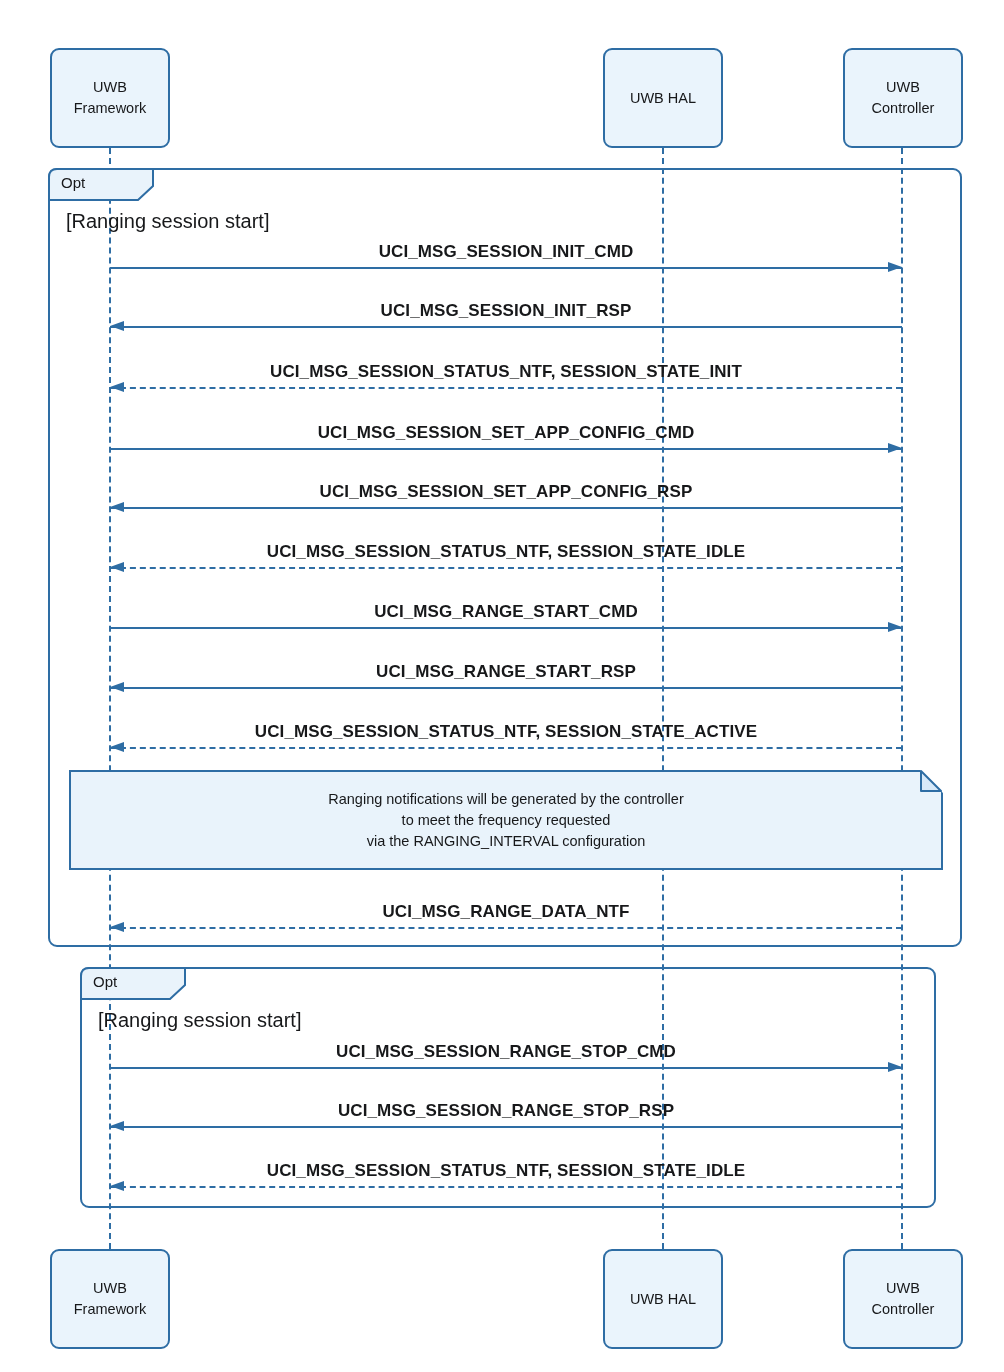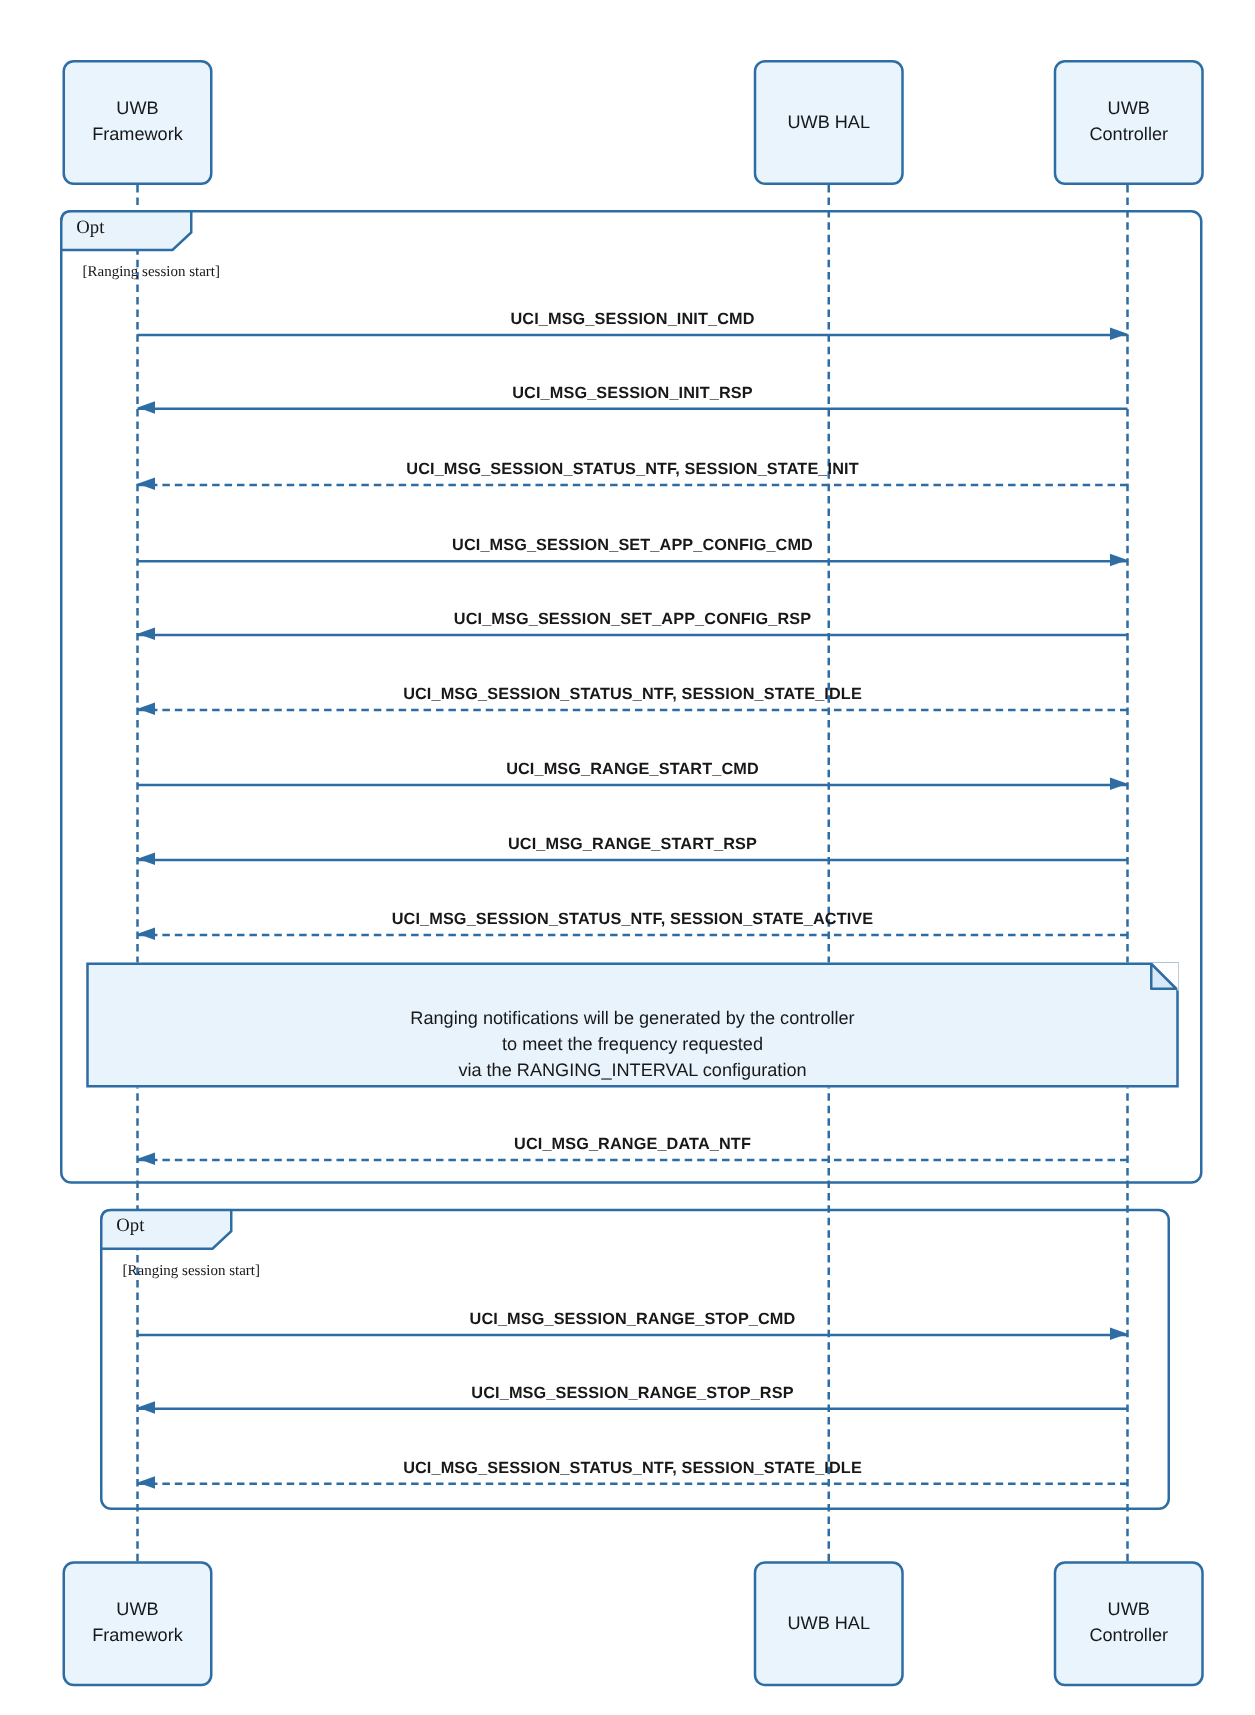--- a/index.html
+++ b/index.html
@@ -16,38 +16,38 @@
   
   .lifeline{position:absolute;width:0;border-left:2px dashed var(--blue);z-index:1;}
 
   
   .actor{position:absolute;width:120px;height:100px;background:var(--fill);
     border:2px solid var(--blue);border-radius:9px;display:flex;align-items:center;
     justify-content:center;z-index:5;}
   .actor-label{white-space:pre-line;text-align:center;font-size:14.5px;line-height:21px;color:var(--ink);}
 
   
-  .fragment{position:absolute;border:2px solid var(--blue);border-radius:9px;background:transparent;z-index:2;font-family:Liberation Serif, serif;}
+  .fragment{position:absolute;border:2px solid var(--blue);border-radius:9px;background:transparent;z-index:2;}
   .tab-svg{position:absolute;top:-2px;left:-2px;}
   .tab-label{position:absolute;top:4px;left:11px;font-size:15px;color:var(--ink);z-index:3;}
-  .guard{position:absolute;left:16px;top:40px;font-size:12px;color:var(--ink);z-index:3;white-space:nowrap;}
+  .guard{position:absolute;left:16px;top:40px;font-size:20px;color:var(--ink);z-index:3;white-space:nowrap;}
 
   
   .msg{position:absolute;left:110px;width:792px;height:0;z-index:4;}
   .msg-line{position:absolute;left:0;right:0;top:-1px;border-top:2px solid var(--blue);}
   .msg.dashed .msg-line{border-top-style:dashed;}
   .msg-label{position:absolute;left:0;width:100%;bottom:6px;text-align:center;
-    font-size:13px;font-weight:bold;color:var(--ink);white-space:nowrap;letter-spacing:.1px;}
+    font-size:17px;font-weight:bold;color:var(--ink);white-space:nowrap;letter-spacing:.1px;}
   .head{position:absolute;width:0;height:0;top:-6px;border-top:5.5px solid transparent;border-bottom:5.5px solid transparent;}
   .head.right{right:0;border-left:14px solid var(--blue);}
   .head.left{left:0;border-right:14px solid var(--blue);}
 
   
   .note{position:absolute;background:var(--note-fill);border:2px solid var(--blue);
-    display:flex;align-items:flex-end;justify-content:center;z-index:6;}
+    display:flex;align-items:center;justify-content:center;z-index:6;}
   .note-text{white-space:pre-line;text-align:center;font-size:14.5px;line-height:21px;color:var(--ink);}
   .note-fold{position:absolute;top:-2px;right:-2px;}
 </style>
 </head>
 <body>
 
 <div class="canvas">
 
   <div class="lifeline" style="left:109px;top:148px;height:1101px;"></div>
   <div class="lifeline" style="left:662px;top:148px;height:1101px;"></div>

